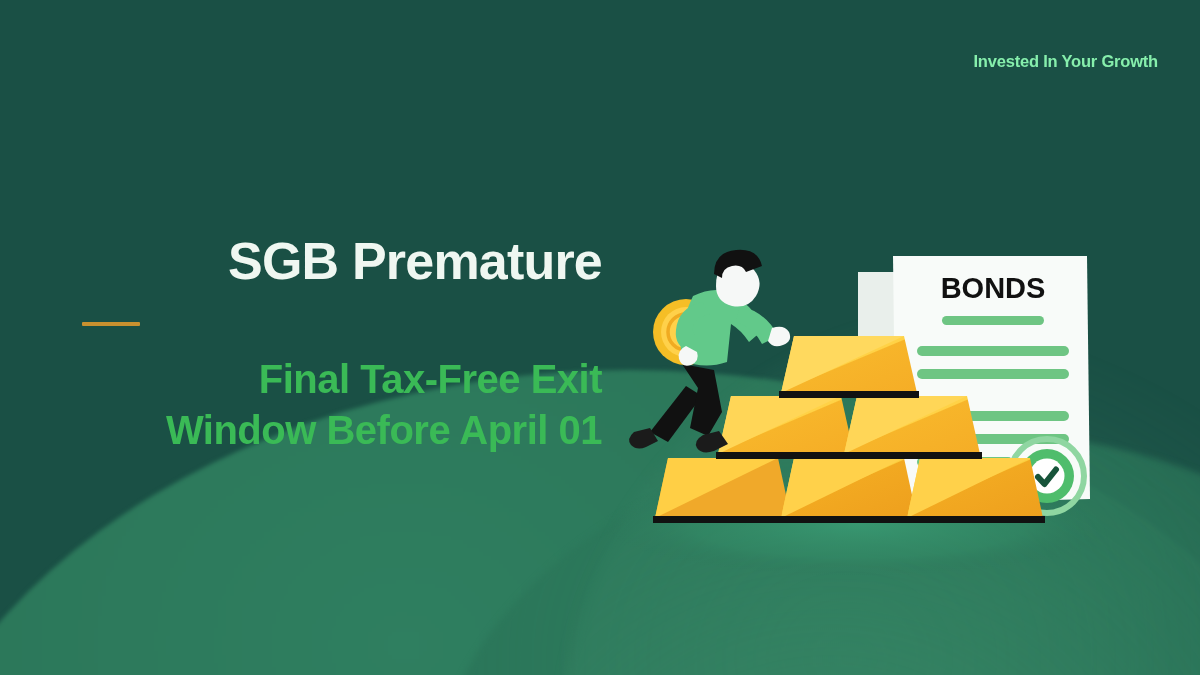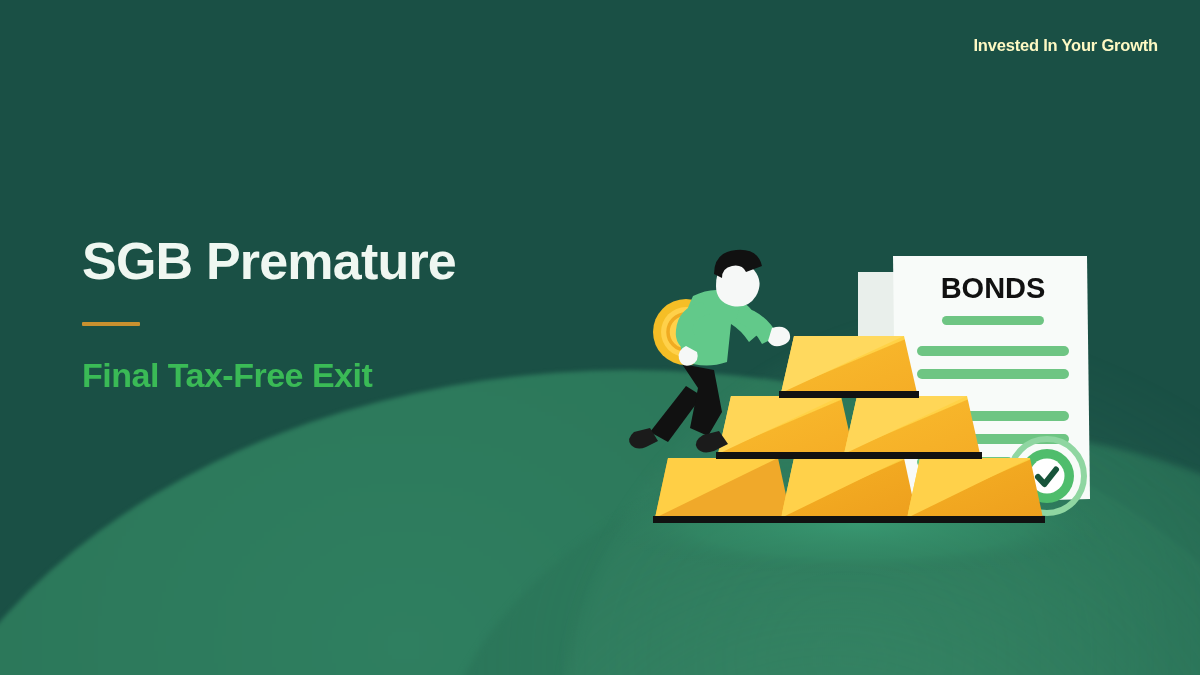--- a/index.html
+++ b/index.html
@@ -39,33 +39,33 @@
     position:absolute; right:42px; top:28px;
     text-align:right;
   }
   .logo-word {
     font-size:50px; font-weight:bold; letter-spacing:-1px;
     color:#e5983c; line-height:1;
     display:flex; align-items:center; justify-content:flex-end;
   }
   .logo-word .inf { display:inline-flex; margin:0 1px; }
   .logo-tag {
-    margin-top:9px; font-size:16.5px; font-weight:bold;
-    color:#fef9c3; letter-spacing:-0.2px; line-height:1;
-  }
-
-  
-  #copy { position:absolute; left:82px; top:232px; width:520px; }
+    margin-top:25px; font-size:16.5px; font-weight:bold;
+    color:#86efac; letter-spacing:-0.2px; line-height:1;
+  }
+
+  
+  #copy { position:absolute; left:82px; top:232px; width:520px;text-align:right; }
   #title {
     font-size:52px; font-weight:bold; line-height:1.14;
     color:#eff7f1; letter-spacing:-0.8px;
   }
   #divider { width:58px; height:4px; background:#c9912f; margin:31px 0 28px 0; border-radius:1px; }
   #subtitle {
-    font-size:34px; font-weight:bold; line-height:1.28;
+    font-size:40px; font-weight:bold; line-height:1.28;
     color:#3aba56; letter-spacing:-0.5px;
   }
 
   
   #illo { position:absolute; left:590px; top:236px; width:610px; height:360px; }
   #illo svg { display:block; width:610px; height:360px; overflow:visible; }
 </style>
 </head>
 <body>
 
@@ -79,20 +79,21 @@
     <div class="logo-tag">Invested In Your Growth</div>
   </div>
 
   <div id="copy">
     <div id="title">
       <div>SGB Premature</div>
     </div>
     <div id="divider"></div>
     <div id="subtitle">
       <div>Final Tax-Free Exit</div>
+      <div>Window Before April 01</div>
     </div>
   </div>
 
   <div id="illo">
     <svg viewBox="0 0 610 360" aria-hidden="true">
       <defs>
         <linearGradient id="gradBarA" x1="0" y1="0" x2="1" y2="1">
           <stop offset="0%" stop-color="#ffd95e"></stop>
           <stop offset="48%" stop-color="#ffd246"></stop>
           <stop offset="49%" stop-color="#f7b52a"></stop>

